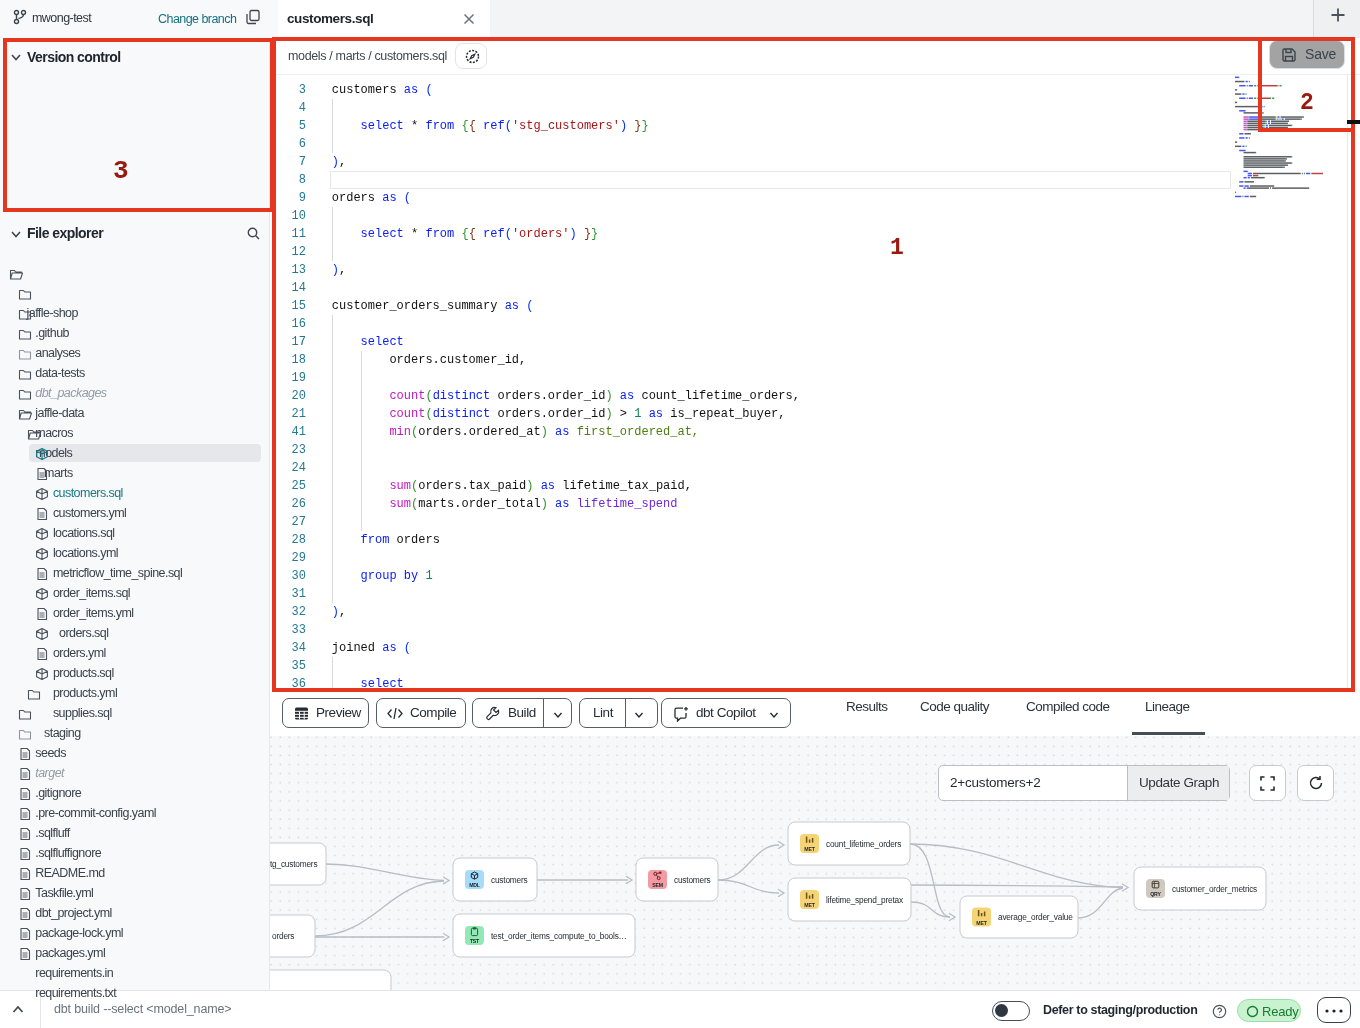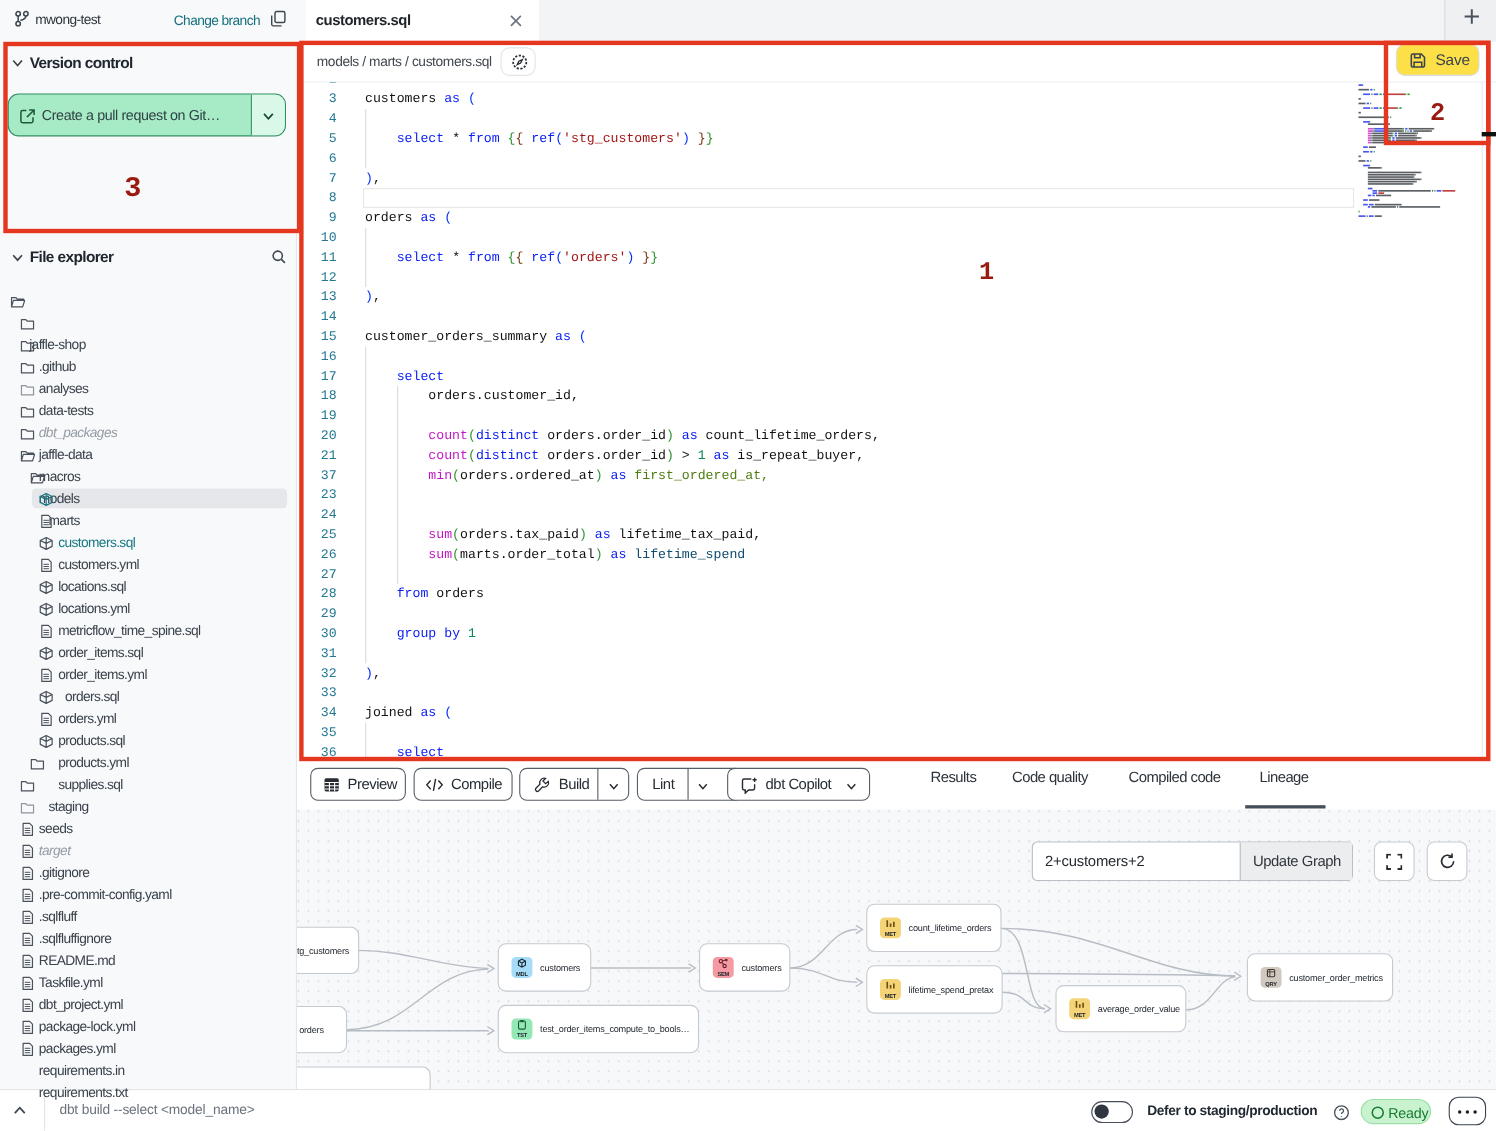--- a/index.html
+++ b/index.html
@@ -31,21 +31,21 @@
 
 #editor { position:absolute; left:271px; top:38px; width:1089px; height:654px; background:#fff; }
 #crumb { position:absolute; left:0; top:0; width:1089px; height:37px; background:#fff; border-bottom:1px solid #eceef1; }
 #crumb .path { position:absolute; left:17px; top:11px; font-size:12.5px; letter-spacing:-0.35px; color:#40474e; }
 #copilotbtn { position:absolute; left:184px; top:5px; width:32px; height:26px; border:1px solid #e1e5e9; border-radius:8px; background:#fff; }
 #code { position:absolute; left:0; top:37px; width:1089px; height:617px; overflow:hidden; }
 .ln { letter-spacing:0; position:absolute; left:7px; width:28px; text-align:right; font-family:"Liberation Mono",monospace; font-size:12px; line-height:18px; color:#237893; }
 .cl { letter-spacing:0; position:absolute; left:60.80000000000001px; font-family:"Liberation Mono",monospace; font-size:12px; line-height:18px; white-space:pre; }
 .ig { position:absolute; width:1px; background:#d8dbde; margin-left:-271px; }
 .curline { position:absolute; left:59.3px; width:901px; height:18px; border:1.3px solid #e7e7e7; }
-#savebtn { position:absolute; left:998px; top:2px; width:76px; height:29px; border:1.3px solid #d9dee3; border-radius:8px; background:#fde047; }
+#savebtn { position:absolute; left:998px; top:2px; width:76px; height:29px; border:1.3px solid #d9dee3; border-radius:8px; background:#a3a3a3; }
 #savebtn span { position:absolute; left:35px; top:5px; font-size:14px; color:#3a434d; }
 .mini { position:absolute; left:962px; top:0px; }
 #miniline { position:absolute; left:1075.5px; top:37px; width:1px; height:617px; background:#e8eaec; }
 
 
 #toolbar { position:absolute; left:271px; top:692px; width:1089px; height:44px; background:#fff; }
 .tbtn { position:absolute; top:6px; height:30px; border:1.2px solid #565d66; border-radius:7px; background:#fff; font-size:13.5px; letter-spacing:-0.45px; color:#262c33; }
 .tbtn .dvd { position:absolute; top:0; width:1.2px; height:100%; background:#565d66; }
 .ttab { position:absolute; top:7px; font-size:13.5px; letter-spacing:-0.5px; color:#2c333b; }
 #tabline { position:absolute; left:861px; top:39.5px; width:73px; height:3px; background:#454e59; }
@@ -101,32 +101,20 @@
       <path d="M8 1.5 V14.5 M1.5 8 H14.5" stroke="#4a525e" stroke-width="1.8"></path>
     </svg>
   </div>
 </div>
 
 <div id="sidebar">
   <svg class="abs" style="left:10px;top:13px" width="12" height="12" viewBox="0 0 12 12">
     <path d="M2 4 L6 8.5 L10 4" fill="none" stroke="#3c434c" stroke-width="1.5"></path>
   </svg>
   <span class="abs panelhead" style="left:27px;top:11px">Version control</span>
-  <div id="vcbtn">
-    <svg class="abs" style="left:9px;top:12px" width="16" height="16" viewBox="0 0 16 16">
-      <path d="M7 2.5 H3.5 A1.5 1.5 0 0 0 2 4 V12 A1.5 1.5 0 0 0 3.5 13.5 H11.5 A1.5 1.5 0 0 0 13 12 V8.5" fill="none" stroke="#1c5b3f" stroke-width="1.4"></path>
-      <path d="M9.5 2 H14 V6.5 M14 2 L7.5 8.5" fill="none" stroke="#1c5b3f" stroke-width="1.4"></path>
-    </svg>
-    <span class="lbl">Create a pull request on Git…</span>
-    <div class="dd">
-      <svg class="abs" style="left:9px;top:14px" width="12" height="12" viewBox="0 0 12 12">
-        <path d="M2 3.5 L6 8 L10 3.5" fill="none" stroke="#14442e" stroke-width="1.5"></path>
-      </svg>
-    </div>
-  </div>
   <svg class="abs" style="left:10px;top:190px" width="12" height="12" viewBox="0 0 12 12">
     <path d="M2 4 L6 8.5 L10 4" fill="none" stroke="#3c434c" stroke-width="1.5"></path>
   </svg>
   <span class="abs panelhead" style="left:27px;top:187px">File explorer</span>
   <svg class="abs" style="left:246px;top:188px" width="15" height="15" viewBox="0 0 15 15">
     <circle cx="6.5" cy="6.5" r="4.2" fill="none" stroke="#3f4750" stroke-width="1.4"></circle>
     <path d="M9.8 9.8 L13 13" stroke="#3f4750" stroke-width="1.4"></path>
   </svg>
   <div id="tree" style="position:absolute;left:0;top:-38px;width:270px;height:1028px">
 <div class="trow" style="top:263px">
@@ -390,21 +378,21 @@
 <div class="ln" style="top:168.0px">12</div>
 <div class="ln" style="top:186.0px">13</div>
 <div class="ln" style="top:204.0px">14</div>
 <div class="ln" style="top:222.0px">15</div>
 <div class="ln" style="top:240.0px">16</div>
 <div class="ln" style="top:258.0px">17</div>
 <div class="ln" style="top:276.0px">18</div>
 <div class="ln" style="top:294.0px">19</div>
 <div class="ln" style="top:312.0px">20</div>
 <div class="ln" style="top:330.0px">21</div>
-<div class="ln" style="top:348.0px">37</div>
+<div class="ln" style="top:348.0px">41</div>
 <div class="ln" style="top:366.0px">23</div>
 <div class="ln" style="top:384.0px">24</div>
 <div class="ln" style="top:402.0px">25</div>
 <div class="ln" style="top:420.0px">26</div>
 <div class="ln" style="top:438.0px">27</div>
 <div class="ln" style="top:456.0px">28</div>
 <div class="ln" style="top:474.0px">29</div>
 <div class="ln" style="top:492.0px">30</div>
 <div class="ln" style="top:510.0px">31</div>
 <div class="ln" style="top:528.0px">32</div>
@@ -418,21 +406,21 @@
 <div class="cl" style="top:114.0px"><span style="color:#121212">orders </span><span style="color:#0c20f5">as</span><span style="color:#121212"> </span><span style="color:#0431fa">(</span></div>
 <div class="cl" style="top:150.0px"><span style="color:#121212">    </span><span style="color:#0c20f5">select</span><span style="color:#121212"> </span><span style="color:#121212">*</span><span style="color:#121212"> </span><span style="color:#0c20f5">from</span><span style="color:#121212"> </span><span style="color:#319331">{</span><span style="color:#7b3814">{</span><span style="color:#121212"> </span><span style="color:#0c20f5">ref</span><span style="color:#0431fa">(</span><span style="color:#a31515">'orders'</span><span style="color:#0431fa">)</span><span style="color:#121212"> </span><span style="color:#7b3814">}</span><span style="color:#319331">}</span></div>
 <div class="cl" style="top:186.0px"><span style="color:#0431fa">)</span><span style="color:#121212">,</span></div>
 <div class="cl" style="top:222.0px"><span style="color:#121212">customer_orders_summary </span><span style="color:#0c20f5">as</span><span style="color:#121212"> </span><span style="color:#0431fa">(</span></div>
 <div class="cl" style="top:258.0px"><span style="color:#121212">    </span><span style="color:#0c20f5">select</span></div>
 <div class="cl" style="top:276.0px"><span style="color:#121212">        orders.customer_id,</span></div>
 <div class="cl" style="top:312.0px"><span style="color:#121212">        </span><span style="color:#c317c3">count</span><span style="color:#319331">(</span><span style="color:#0c20f5">distinct</span><span style="color:#121212"> orders.order_id</span><span style="color:#319331">)</span><span style="color:#121212"> </span><span style="color:#0c20f5">as</span><span style="color:#121212"> count_lifetime_orders,</span></div>
 <div class="cl" style="top:330.0px"><span style="color:#121212">        </span><span style="color:#c317c3">count</span><span style="color:#319331">(</span><span style="color:#0c20f5">distinct</span><span style="color:#121212"> orders.order_id</span><span style="color:#319331">)</span><span style="color:#121212"> &gt; </span><span style="color:#098658">1</span><span style="color:#121212"> </span><span style="color:#0c20f5">as</span><span style="color:#121212"> is_repeat_buyer,</span></div>
 <div class="cl" style="top:348.0px"><span style="color:#121212">        </span><span style="color:#c317c3">min</span><span style="color:#319331">(</span><span style="color:#121212">orders.ordered_at</span><span style="color:#319331">)</span><span style="color:#121212"> </span><span style="color:#0c20f5">as</span><span style="color:#4d7c0f"> first_ordered_at,</span></div>
 <div class="cl" style="top:402.0px"><span style="color:#121212">        </span><span style="color:#c317c3">sum</span><span style="color:#319331">(</span><span style="color:#121212">orders.tax_paid</span><span style="color:#319331">)</span><span style="color:#121212"> </span><span style="color:#0c20f5">as</span><span style="color:#121212"> lifetime_tax_paid,</span></div>
-<div class="cl" style="top:420.0px"><span style="color:#121212">        </span><span style="color:#c317c3">sum</span><span style="color:#319331">(</span><span style="color:#121212">marts.order_total</span><span style="color:#319331">)</span><span style="color:#121212"> </span><span style="color:#0c20f5">as</span><span style="color:#0c4a6e"> lifetime_spend</span></div>
+<div class="cl" style="top:420.0px"><span style="color:#121212">        </span><span style="color:#c317c3">sum</span><span style="color:#319331">(</span><span style="color:#121212">marts.order_total</span><span style="color:#319331">)</span><span style="color:#121212"> </span><span style="color:#0c20f5">as</span><span style="color:#6d28d9"> lifetime_spend</span></div>
 <div class="cl" style="top:456.0px"><span style="color:#121212">    </span><span style="color:#0c20f5">from</span><span style="color:#121212"> orders</span></div>
 <div class="cl" style="top:492.0px"><span style="color:#121212">    </span><span style="color:#0c20f5">group</span><span style="color:#121212"> </span><span style="color:#0c20f5">by</span><span style="color:#121212"> </span><span style="color:#098658">1</span></div>
 <div class="cl" style="top:528.0px"><span style="color:#0431fa">)</span><span style="color:#121212">,</span></div>
 <div class="cl" style="top:564.0px"><span style="color:#121212">joined </span><span style="color:#0c20f5">as</span><span style="color:#121212"> </span><span style="color:#0431fa">(</span></div>
 <div class="cl" style="top:600.0px"><span style="color:#121212">    </span><span style="color:#0c20f5">select</span></div>
 <div class="ig" style="left:331.5px;top:24.0px;height:54.0px"></div>
 <div class="ig" style="left:331.5px;top:132.0px;height:54.0px"></div>
 <div class="ig" style="left:331.5px;top:240.0px;height:288.0px"></div>
 <div class="ig" style="left:331.5px;top:582.0px;height:54.0px"></div>
 <div class="ig" style="left:360.6px;top:276.0px;height:180.0px"></div>
@@ -595,21 +583,21 @@
   <div class="tbtn" style="left:201px;width:100px">
     <svg class="abs" style="left:12px;top:7px" width="15" height="15" viewBox="0 0 15 15">
       <path d="M13.5 4.3 a4 4 0 0 1 -5.2 5 L4.6 13 a1.7 1.7 0 0 1 -2.4 -2.4 L5.9 6.9 a4 4 0 0 1 5 -5.2 L8.6 4 l2.4 2.4 Z" fill="none" stroke="#272c33" stroke-width="1.2"></path>
     </svg>
     <span class="abs" style="left:35px;top:6px">Build</span>
     <div class="dvd" style="left:70px"></div>
     <svg class="abs" style="left:79px;top:10px" width="12" height="12" viewBox="0 0 12 12">
       <path d="M2.5 4 L6 8 L9.5 4" fill="none" stroke="#272c33" stroke-width="1.4"></path>
     </svg>
   </div>
-  <div class="tbtn" style="left:308px;width:96px">
+  <div class="tbtn" style="left:308px;width:79px">
     <span class="abs" style="left:13px;top:6px">Lint</span>
     <div class="dvd" style="left:45px"></div>
     <svg class="abs" style="left:53px;top:10px" width="12" height="12" viewBox="0 0 12 12">
       <path d="M2.5 4 L6 8 L9.5 4" fill="none" stroke="#272c33" stroke-width="1.4"></path>
     </svg>
   </div>
   <div class="tbtn" style="left:390px;width:130px">
     <svg class="abs" style="left:11px;top:7px" width="16" height="16" viewBox="0 0 16 16">
       <path d="M10 2.2 H3.5 A1.5 1.5 0 0 0 2 3.7 V10.7 A1.5 1.5 0 0 0 3.5 12.2 H4.5 V15 L7.5 12.2 H11.5 A1.5 1.5 0 0 0 13 10.7 V7" fill="none" stroke="#272c33" stroke-width="1.3"></path>
       <path d="M13 1 V4.8 M11.1 2.9 H14.9" stroke="#272c33" stroke-width="1.3"></path>

